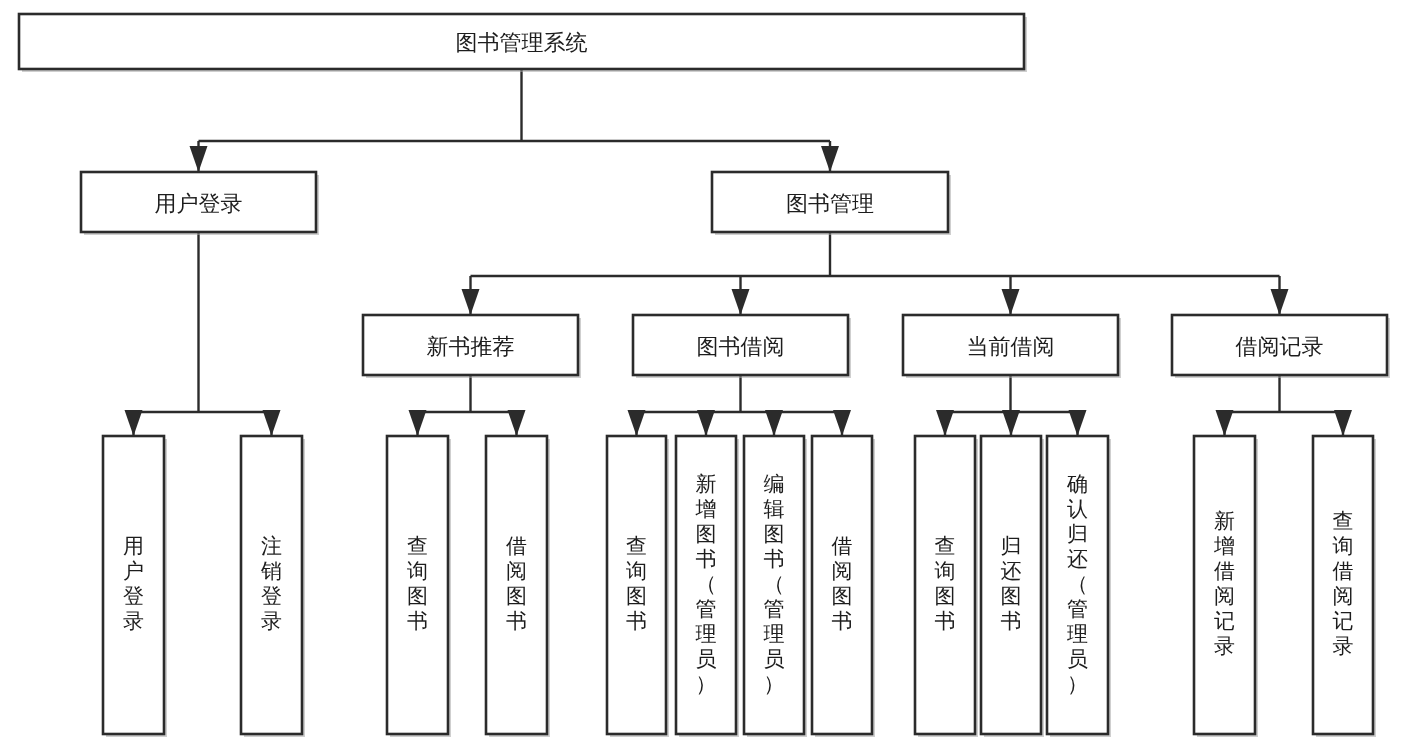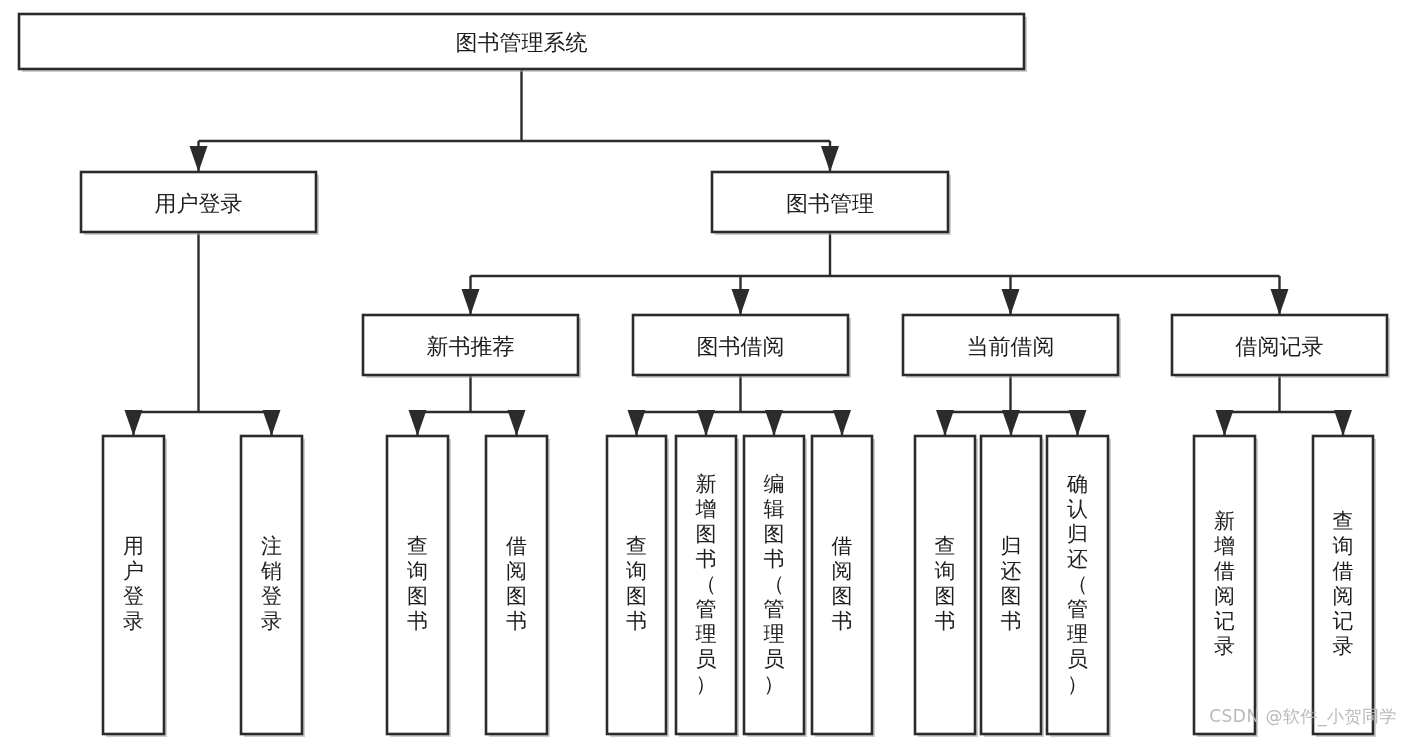--- a/index.html
+++ b/index.html
@@ -263,14 +263,13 @@
           <rect x="1194" y="436" width="61" height="298" class="node-rect"></rect>
           <text x="1224.5" y="528" class="node-label-v"><tspan x="1224.5" dy="0">新</tspan><tspan x="1224.5" dy="25">增</tspan><tspan x="1224.5" dy="25">借</tspan><tspan x="1224.5" dy="25">阅</tspan><tspan x="1224.5" dy="25">记</tspan><tspan x="1224.5" dy="25">录</tspan></text>
         </g>
         <g>
           <rect x="1316" y="439" width="60" height="298" class="node-shadow"></rect>
           <rect x="1313" y="436" width="60" height="298" class="node-rect"></rect>
           <text x="1343" y="528" class="node-label-v"><tspan x="1343" dy="0">查</tspan><tspan x="1343" dy="25">询</tspan><tspan x="1343" dy="25">借</tspan><tspan x="1343" dy="25">阅</tspan><tspan x="1343" dy="25">记</tspan><tspan x="1343" dy="25">录</tspan></text>
         </g>
       </g>
   </svg>
-  <div class="watermark">CSDN @软件_小贺同学</div>
 </div>
 
 </body></html>

